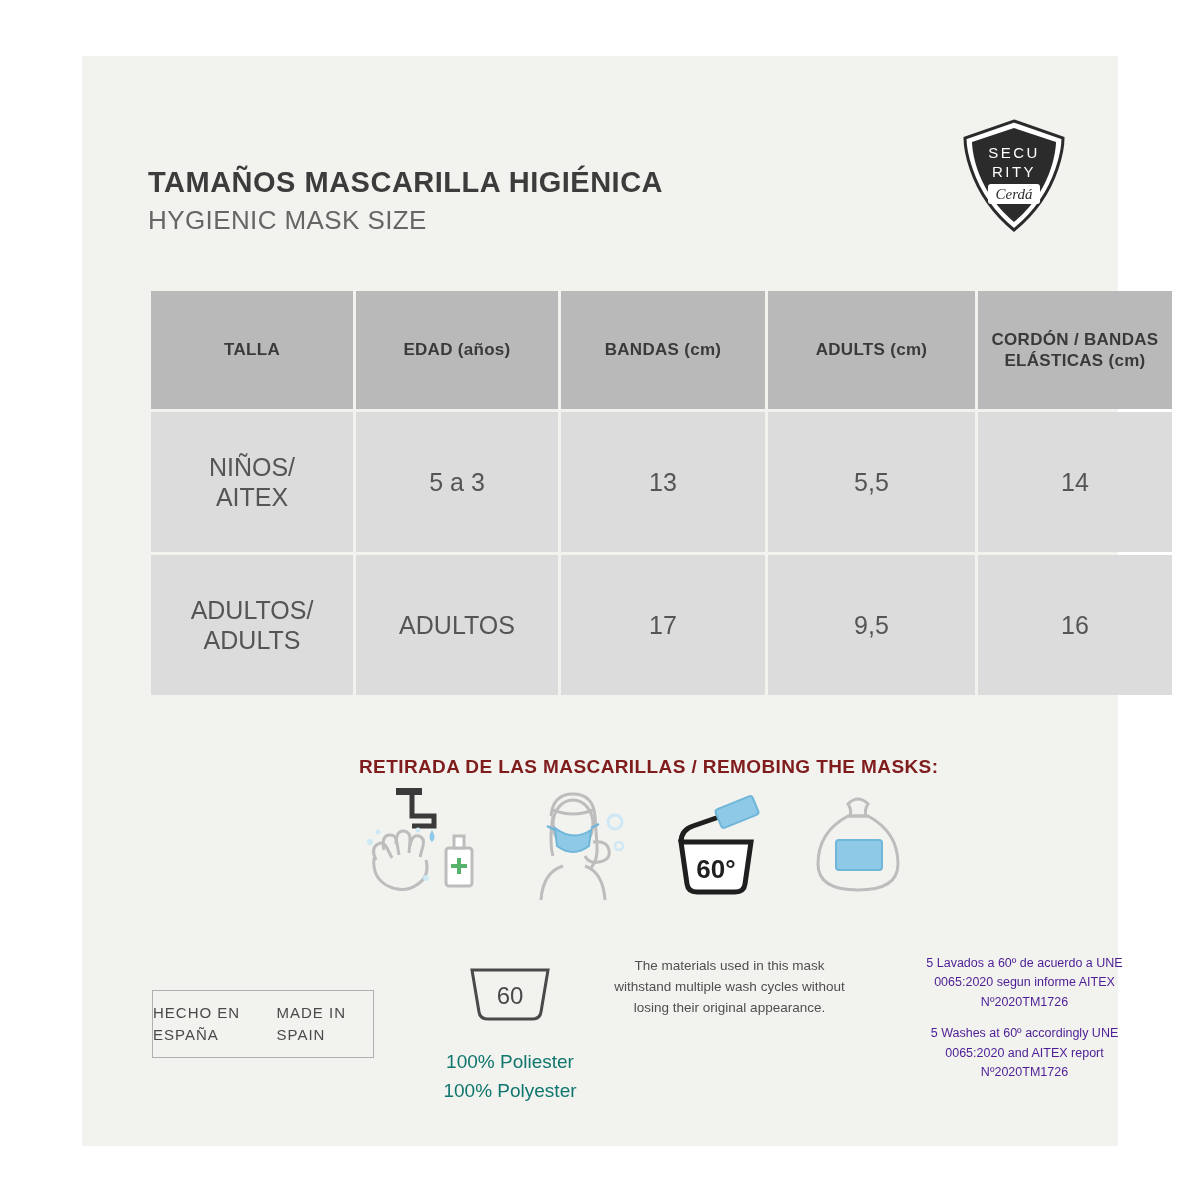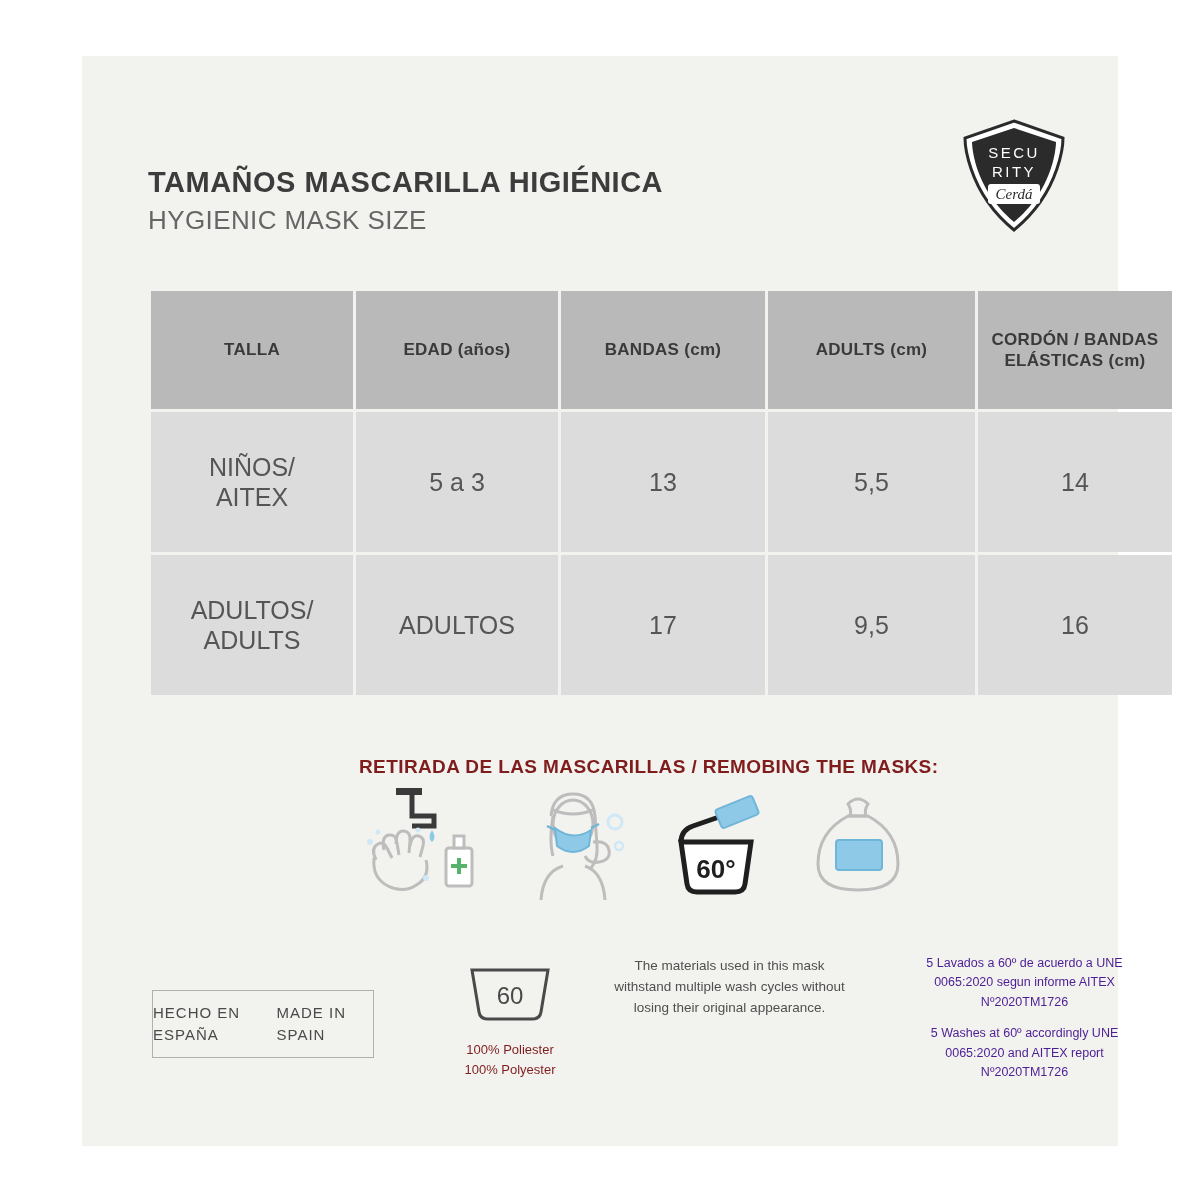--- a/index.html
+++ b/index.html
@@ -136,23 +136,23 @@
   }
 
   .wash-block {
     position: absolute;
     left: 348px;
     top: 898px;
     width: 160px;
     text-align: center;
   }
   .wash-caption {
-    margin-top: 12px;
-    font-size: 13px;
-    color: #7f1d1d;
+    margin-top: 20px;
+    font-size: 19px;
+    color: #0f766e;
     line-height: 1.5;
   }
 
   .text-es {
     position: absolute;
     left: 530px;
     top: 900px;
     width: 235px;
     font-size: 13.5px;
     color: #4f4f4f;

